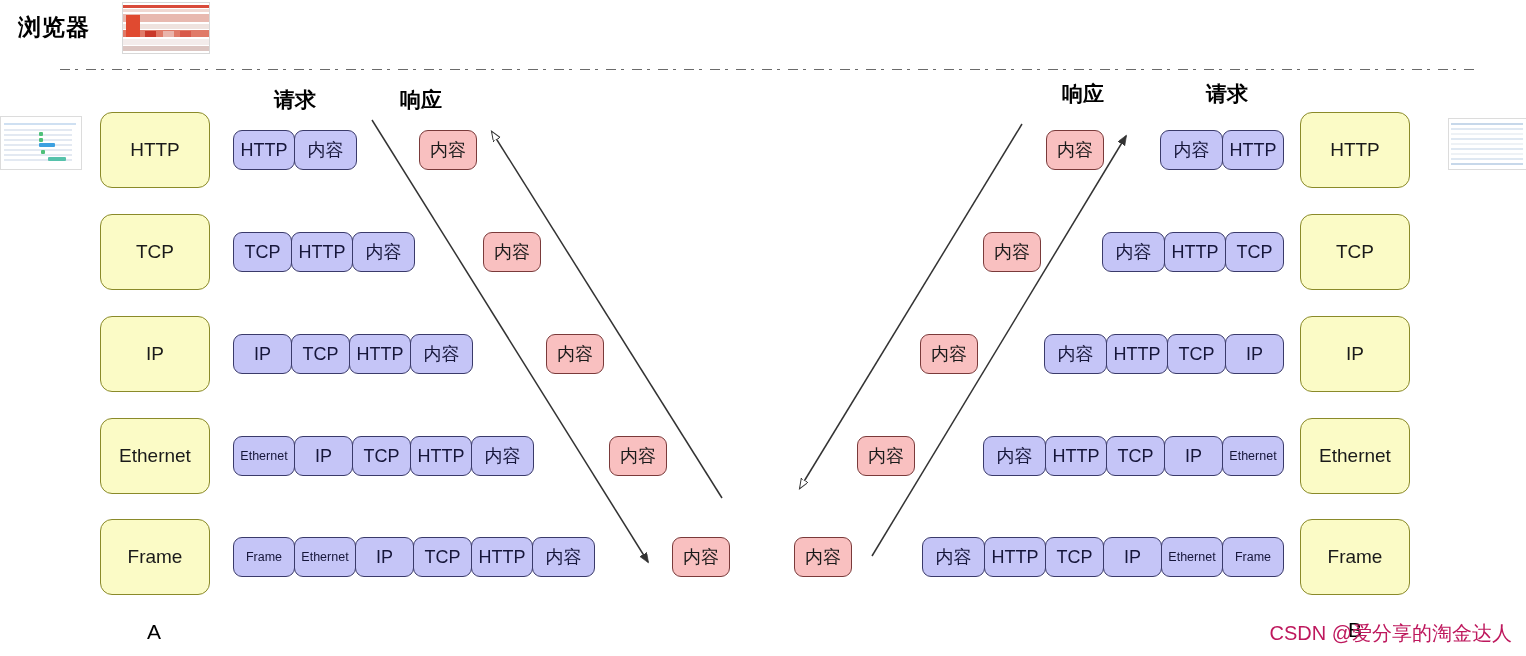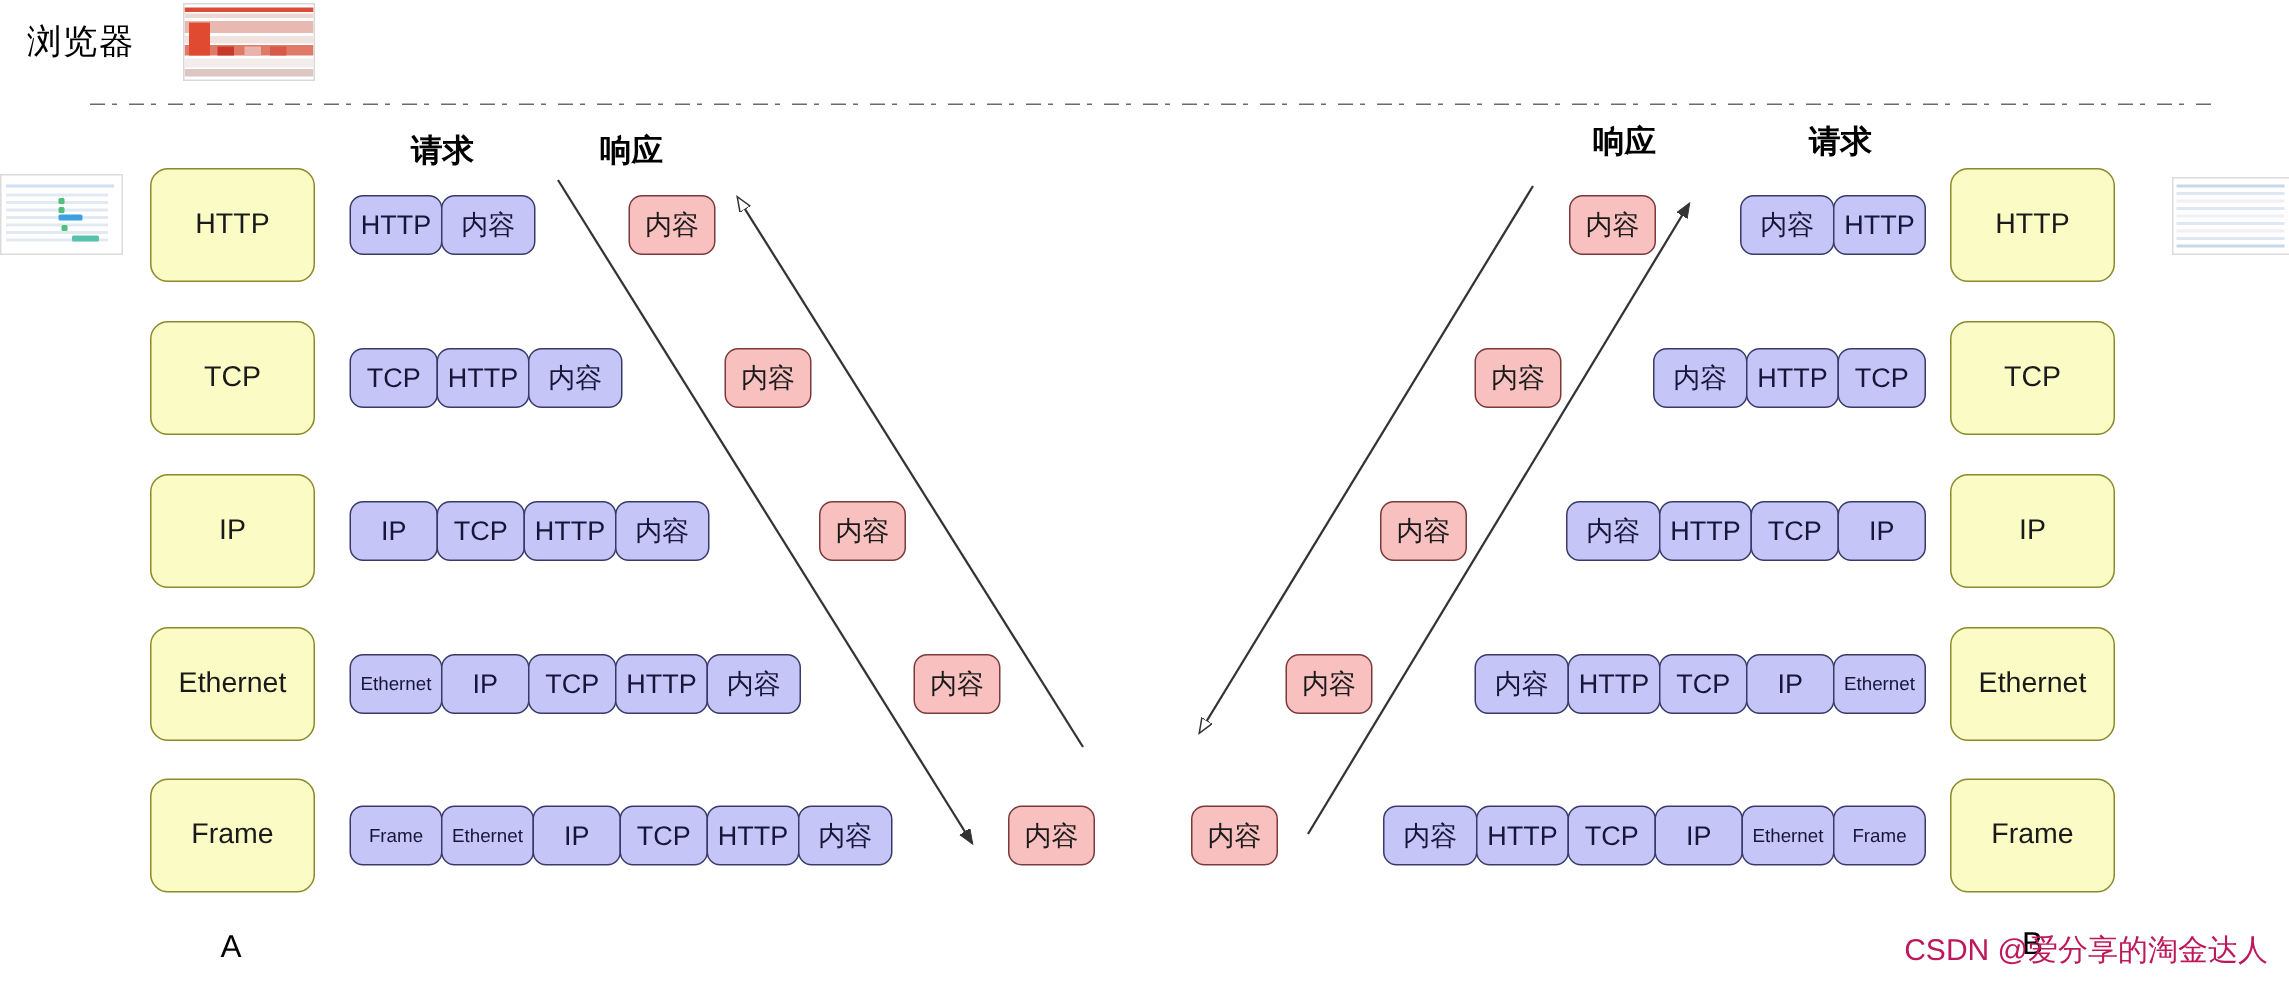--- a/index.html
+++ b/index.html
@@ -15,21 +15,21 @@
     font-family: "Liberation Sans", "DejaVu Sans", sans-serif;
     color: #111;
   }
 
   
   #header-title {
     position: absolute;
     left: 18px;
     top: 12px;
     font-size: 23px;
-    font-weight: normal;
+    font-weight: bold;
     letter-spacing: 1px;
     color: #000;
   }
 
   #header-thumb {
     position: absolute;
     left: 122px;
     top: 2px;
     width: 86px;
     height: 50px;

